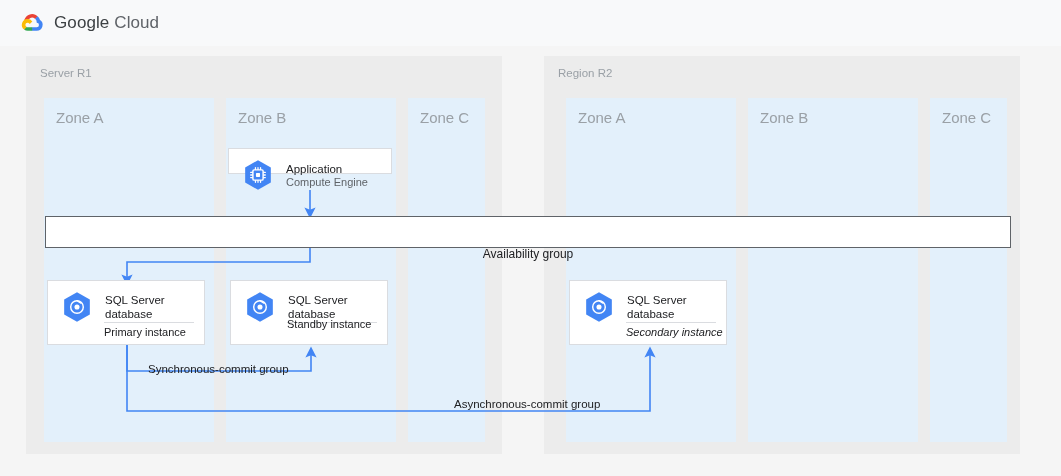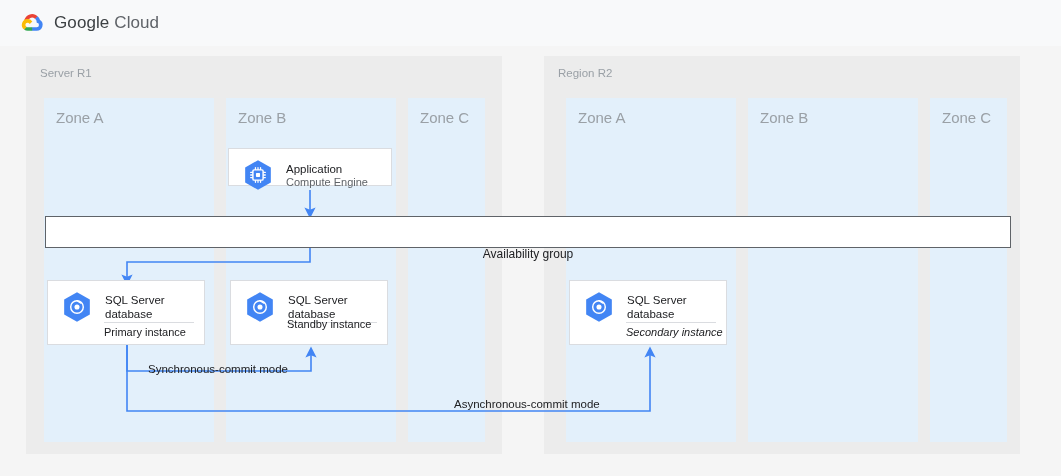--- a/index.html
+++ b/index.html
@@ -205,21 +205,21 @@
 
     <g>
       <path d="M127,345 L127,371 L311,371 L311,352" stroke="#4285f4" stroke-width="1.6" fill="none" marker-end="url(#arrowblue)"></path>
     </g>
 
     <g>
       <path d="M127,345 L127,411 L650,411 L650,352" stroke="#4285f4" stroke-width="1.6" fill="none" marker-end="url(#arrowblue)"></path>
     </g>
   </svg>
 
-  <div class="card" style="left:228px; top:148px; width:164px; height:38px;">
+  <div class="card" style="left:228px; top:148px; width:164px; height:26px;">
     <div class="card-top">
       <svg class="card-icon" viewBox="0 0 40 40">
         <path d="M20 2.6 L35.1 11.3 L35.1 28.7 L20 37.4 L4.9 28.7 L4.9 11.3 Z" fill="#4285f4"></path>
         <rect x="14" y="14" width="12" height="12" rx="1.4" fill="none" stroke="#ffffff" stroke-width="1.7"></rect>
         <rect x="17.6" y="17.6" width="4.8" height="4.8" rx="0.8" fill="#ffffff"></rect>
         <g stroke="#ffffff" stroke-width="1.5" stroke-linecap="round">
           <path d="M17,11.4 L17,13.4"></path>
             <path d="M20,11.4 L20,13.4"></path>
             <path d="M23,11.4 L23,13.4"></path>
           <path d="M17,26.6 L17,28.6"></path>
@@ -288,17 +288,17 @@
       </svg>
       <div class="card-titles">
         <div class="card-title">SQL Server
 database</div>
       </div>
     </div>
     <div class="card-divider" style="top:41px;"></div>
     <div class="card-footer" style="top:45px;font-style:italic;">Secondary instance</div>
   </div>
 
-  <div class="edge-label" style="left:148px; top:363px;">Synchronous-commit mode</div>
-
-  <div class="edge-label" style="left:454px; top:398px;">Asynchronous-commit mode</div>
+  <div class="edge-label" style="left:148px; top:363px;">Synchronous-commit group</div>
+
+  <div class="edge-label" style="left:454px; top:398px;">Asynchronous-commit group</div>
 
 </div>
 
 </body></html>

